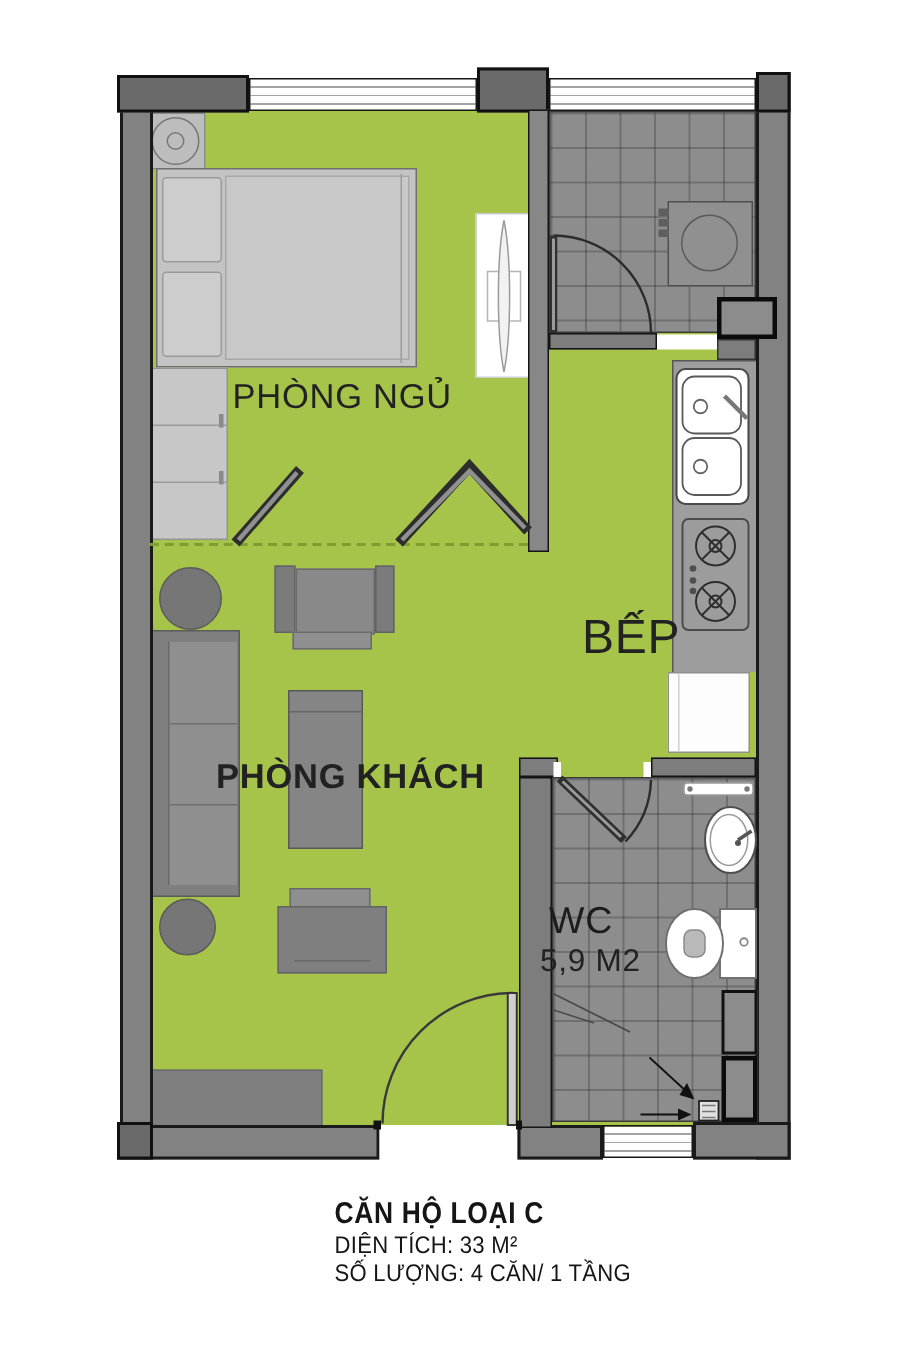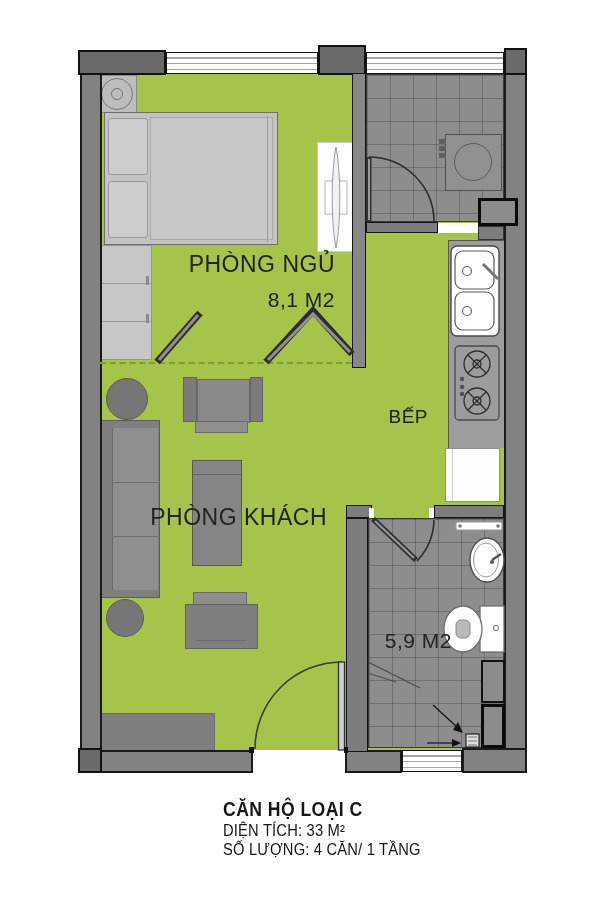--- a/index.html
+++ b/index.html
@@ -22,21 +22,21 @@
   .counter{background:#9d9d9d;border-left:1.5px solid #565656;border-top:1.5px solid #565656;}
   
   .furn{background:#7f7f7f;border:1px solid #5c5c5c;}
   .furn-light{background:#c3c3c3;border:1.5px solid #6f6f6f;}
   .circle{border-radius:50%;}
   .white-fix{background:#fdfdfd;border:1px solid #8f8f8f;}
   .hair{background:#9b9b9b;}
   .dashed-line{border-top:2px dashed #7d9c31;height:0;}
   svg{position:absolute;left:0;top:0;}
   
-  .lbl{position:absolute;text-align:right;color:#222;white-space:nowrap;}
+  .lbl{position:absolute;text-align:left;color:#222;white-space:nowrap;}
   .room-name{font-size:23px;letter-spacing:.5px;}
   .room-area{font-size:21px;letter-spacing:.5px;}
   .cap{position:absolute;color:#151515;transform-origin:left center;}
   .cap-title{font-size:20px;font-weight:bold;transform:scaleX(.88);letter-spacing:.5px;}
   .cap-line{font-size:16px;transform:scaleX(.92);letter-spacing:.2px;}
 </style>
 </head>
 <body>
 
 <div id="stage">
@@ -191,25 +191,25 @@
     <line x1="468" y1="737" x2="477" y2="737" stroke="#777" stroke-width="1"></line>
     <line x1="468" y1="741" x2="477" y2="741" stroke="#777" stroke-width="1"></line>
     <line x1="468" y1="745" x2="477" y2="745" stroke="#777" stroke-width="1"></line>
     <line x1="433" y1="705" x2="458" y2="728" stroke="#111" stroke-width="1.2"></line>
     <polygon points="463,733 453,730 458,722" fill="#111"></polygon>
     <line x1="427" y1="743" x2="453" y2="743" stroke="#111" stroke-width="1.2"></line>
     <polygon points="461,743 452,739 452,747" fill="#111"></polygon>
   </svg>
 
   <div class="lbl room-name" style="left:155px;top:251px;width:180px;">PHÒNG NGỦ</div>
-  <div class="lbl room-area" style="left:155px;top:288px;width:180px;">8,1 M2</div>
-
-  <div class="lbl room-name" style="left:132px;top:504px;width:195px;">PHÒNG KHÁCH</div>
-
-  <div class="lbl room-name" style="left:350px;top:406px;width:78px;font-size:19px;">BẾP</div>
-
+
+  <div class="lbl room-name" style="left:144px;top:504px;width:195px;font-weight:bold;">PHÒNG KHÁCH</div>
+
+  <div class="lbl room-name" style="left:388px;top:406px;width:78px;font-size:32px;">BẾP</div>
+
+  <div class="lbl room-name" style="left:366px;top:600px;width:78px;font-size:25px;color:#1c1c1c;">WC</div>
   <div class="lbl room-area" style="left:360px;top:629px;width:92px;">5,9 M2</div>
 
   <div class="cap cap-title" style="left:223px;top:798px;">CĂN HỘ LOẠI C</div>
   <div class="cap cap-line" style="left:223px;top:822px;">DIỆN TÍCH: 33 M²</div>
   <div class="cap cap-line" style="left:223px;top:841px;">SỐ LƯỢNG: 4 CĂN/ 1 TẦNG</div>
 
 </div>
 
 </body></html>

